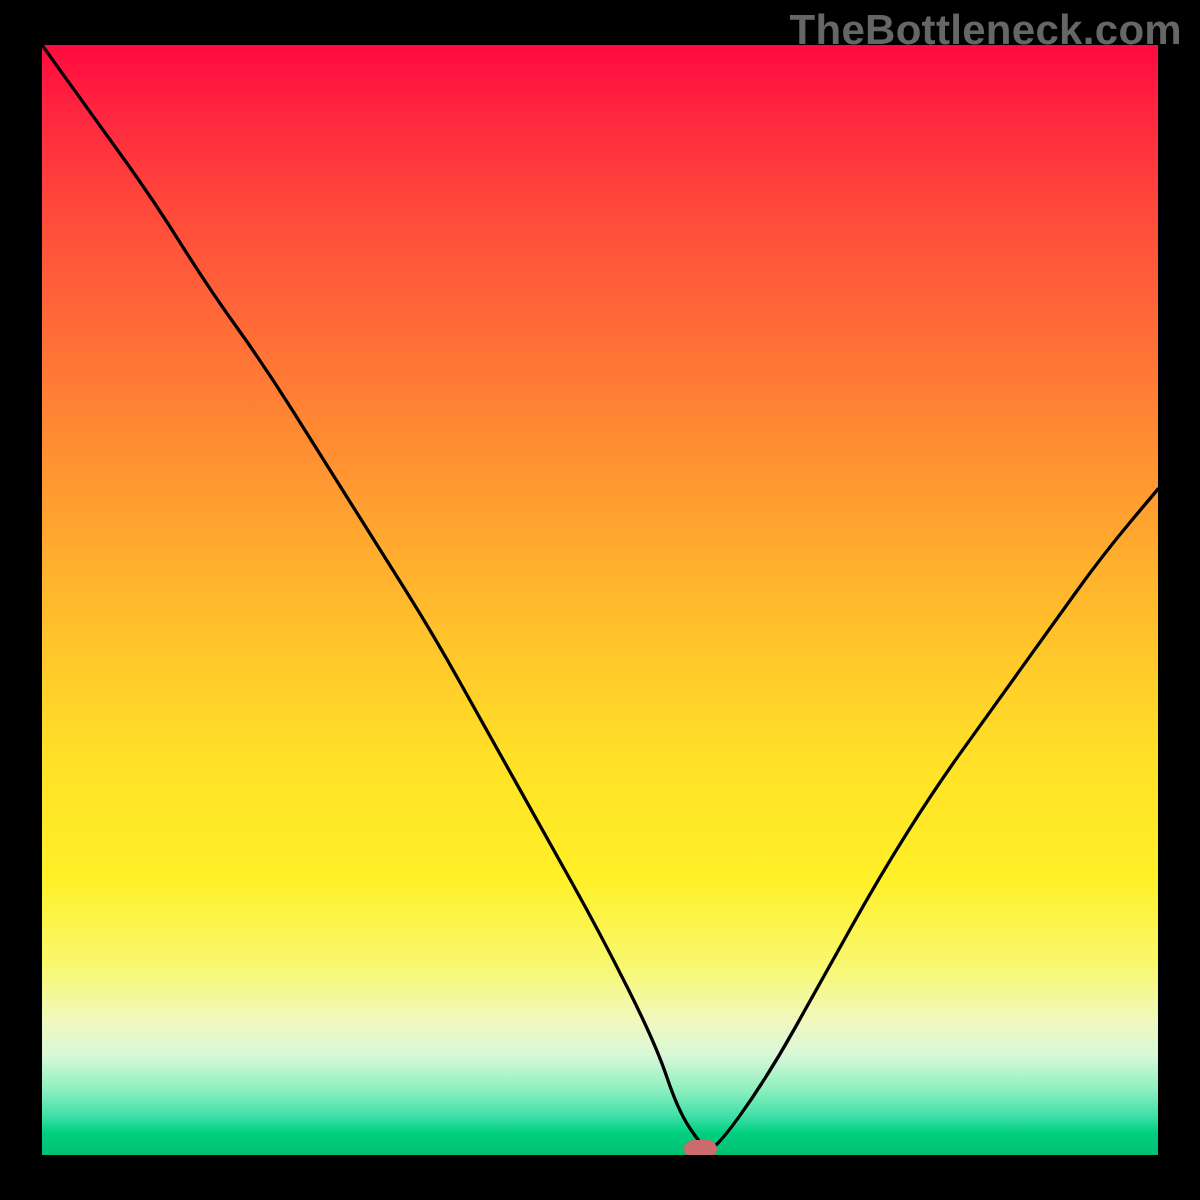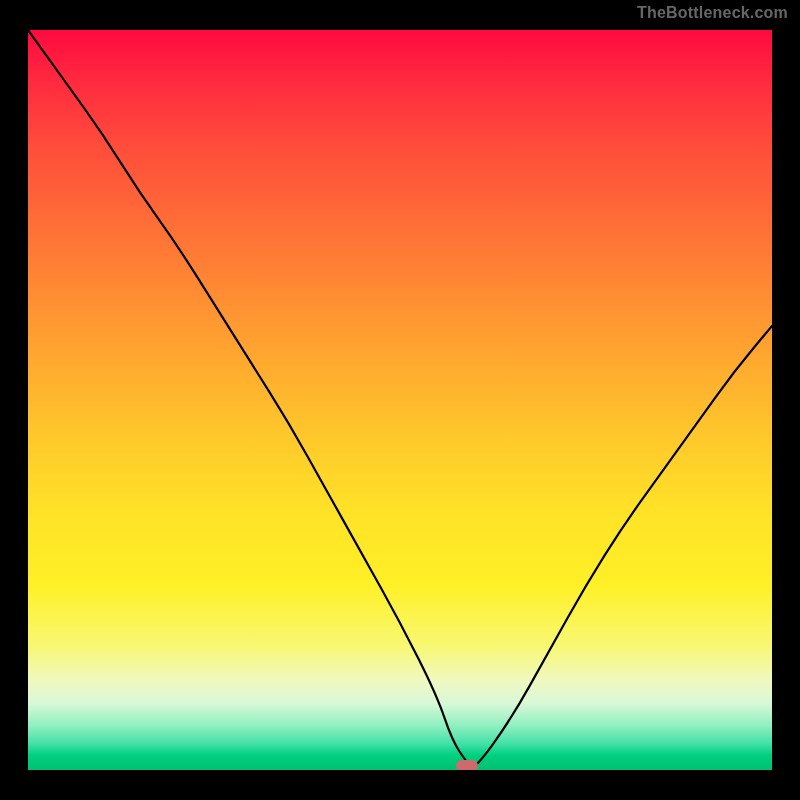--- a/index.html
+++ b/index.html
@@ -15,21 +15,21 @@
     position: relative;
     width: 800px;
     height: 800px;
     background: #000;
   }
   .watermark {
     position: absolute;
     top: 4px;
     right: 12px;
     color: #666;
-    font-size: 16px;
+    font-size: 28px;
     font-weight: 600;
     letter-spacing: 0.2px;
     z-index: 5;
     margin-left: 12px;
   }
   .plot-area {
     position: absolute;
     left: 28px;
     top: 30px;
     width: 744px;

